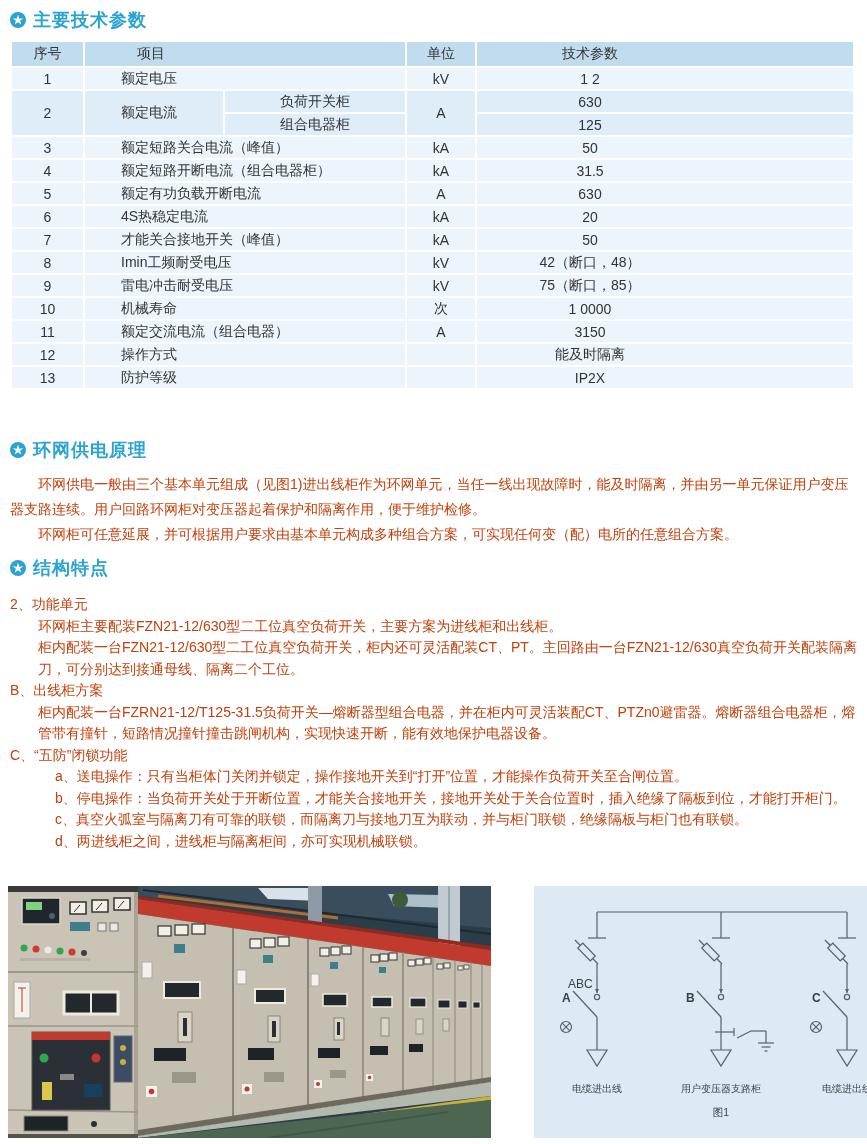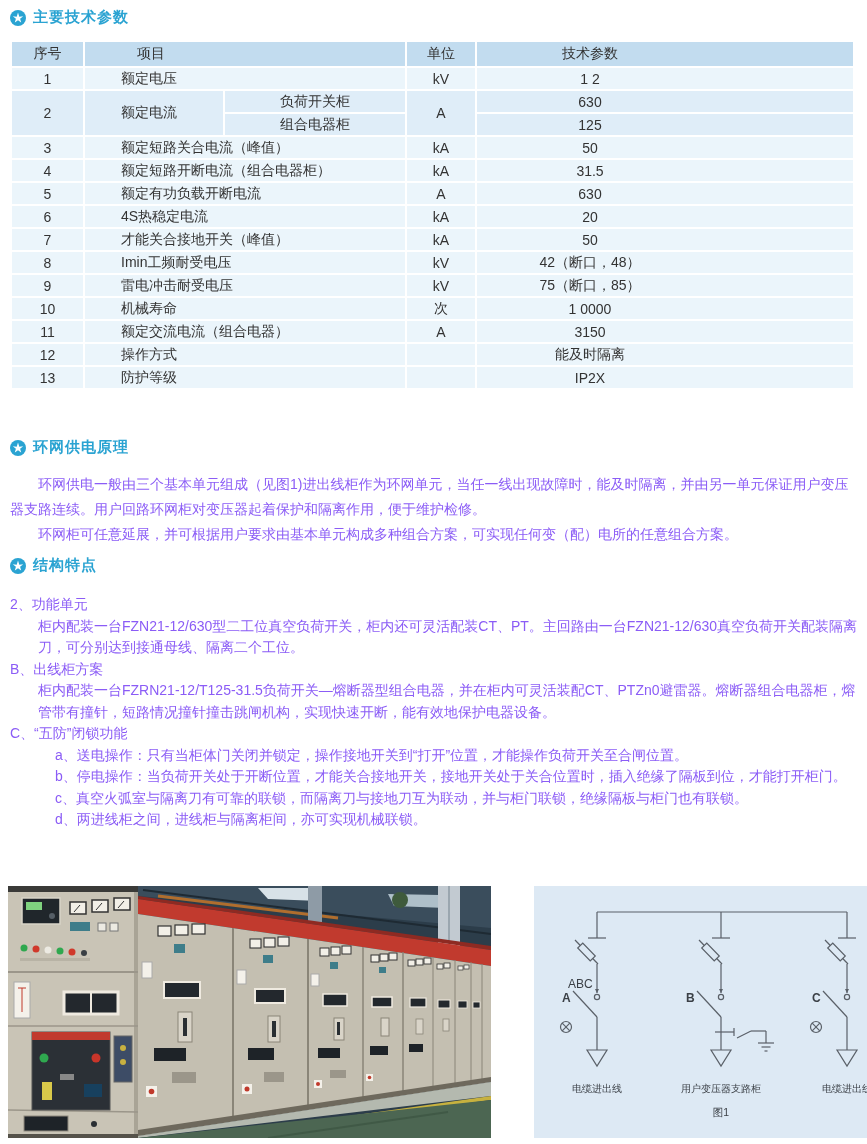--- a/index.html
+++ b/index.html
@@ -2,39 +2,39 @@
 <html><head>
 <meta charset="utf-8">
 <style>
   * { box-sizing: border-box; }
   html,body { margin:0; padding:0; background:#fff; }
   body { font-family: "Liberation Sans", "DejaVu Sans", sans-serif; }
   #page { position:relative; width:867px; height:1144px; background:#fff; overflow:hidden; }
 
   
   .sec-title { position:absolute; left:10px; display:flex; align-items:center; gap:7px;
-               color:#2aa3d2; font-size:15px; font-weight:bold; letter-spacing:1px; }
+               color:#2aa3d2; font-size:18px; font-weight:bold; letter-spacing:1px; }
   .sec-icon { width:16px; height:16px; flex:0 0 16px; }
 
   
   #param-table { position:absolute; left:10px; top:40px; border-collapse:separate; border-spacing:2px;
                  table-layout:fixed; font-size:14px; color:#333; }
   #param-table th, #param-table td { font-weight:normal; padding:0; height:21px; background:#ebf5fb; }
   #param-table th { background:#c2dcef; height:24px; }
   #param-table .c-no   { width:71px;  text-align:center; }
   #param-table .c-item { text-align:left; padding-left:36px; }
   #param-table .c-sub  { text-align:center; }
   #param-table .c-unit { width:68px; text-align:center; }
   #param-table .c-val  { text-align:center; padding-right:150px; }
   #param-table th.c-item { padding-left:52px; }
   #param-table th.c-val { padding-right:150px; }
   #param-table tr.alt td { background:#dfedf8; }
 
   
-  .bodytext { color:#8b5cf6; font-size:14px; }
+  .bodytext { color:#c2410c; font-size:14px; }
   #ring-paras { position:absolute; left:10px; top:472px; width:849px; }
   #ring-paras p { margin:0; text-indent:2em; line-height:25px; }
   #struct-lines { position:absolute; left:10px; top:594px; width:851px; }
   #struct-lines p { margin:0; line-height:21.5px; }
   #struct-lines p.lvl1 { padding-left:28px; }
   #struct-lines p.lvl2 { padding-left:45px; }
 
   
   #photo-wrap   { position:absolute; left:8px;  top:886px; width:483px; height:252px; }
   #diagram-wrap { position:absolute; left:534px; top:886px; width:355px; height:218px; }
@@ -168,20 +168,21 @@
 
   <div class="sec-title" style="top:556px;">
     <svg class="sec-icon" viewBox="0 0 16 16">
       <circle cx="8" cy="8" r="8" fill="#2aa3d2"></circle>
       <polygon points="8,2.5 9.3,6.7 13.2,6.3 10.1,8.7 11.2,12.4 8,10.2 4.8,12.4 5.9,8.7 2.8,6.3 6.7,6.7" fill="#ffffff"></polygon>
     </svg>
     <span>结构特点</span>
   </div>
   <div id="struct-lines" class="bodytext">
     <p class="lvl0">2、功能单元</p>
+    <p class="lvl1">环网柜主要配装FZN21-12/630型二工位真空负荷开关，主要方案为进线柜和出线柜。</p>
     <p class="lvl1">柜内配装一台FZN21-12/630型二工位真空负荷开关，柜内还可灵活配装CT、PT。主回路由一台FZN21-12/630真空负荷开关配装隔离刀，可分别达到接通母线、隔离二个工位。</p>
     <p class="lvl0">B、出线柜方案</p>
     <p class="lvl1">柜内配装一台FZRN21-12/T125-31.5负荷开关—熔断器型组合电器，并在柜内可灵活装配CT、PTZn0避雷器。熔断器组合电器柜，熔管带有撞针，短路情况撞针撞击跳闸机构，实现快速开断，能有效地保护电器设备。</p>
     <p class="lvl0">C、“五防”闭锁功能</p>
     <p class="lvl2">a、送电操作：只有当柜体门关闭并锁定，操作接地开关到“打开”位置，才能操作负荷开关至合闸位置。</p>
     <p class="lvl2">b、停电操作：当负荷开关处于开断位置，才能关合接地开关，接地开关处于关合位置时，插入绝缘了隔板到位，才能打开柜门。</p>
     <p class="lvl2">c、真空火弧室与隔离刀有可靠的联锁，而隔离刀与接地刀互为联动，并与柜门联锁，绝缘隔板与柜门也有联锁。</p>
     <p class="lvl2">d、两进线柜之间，进线柜与隔离柜间，亦可实现机械联锁。</p>
   </div>
 

